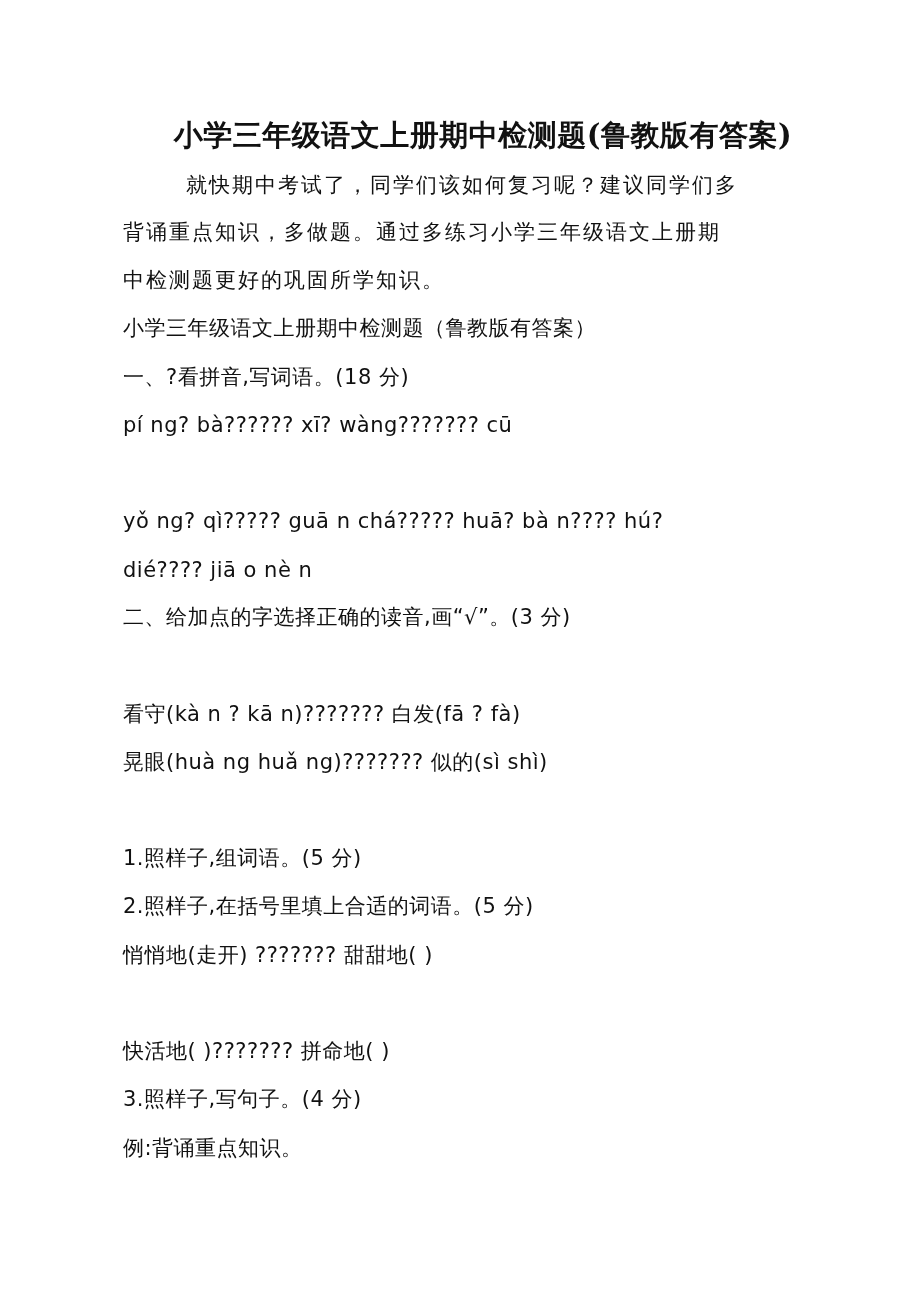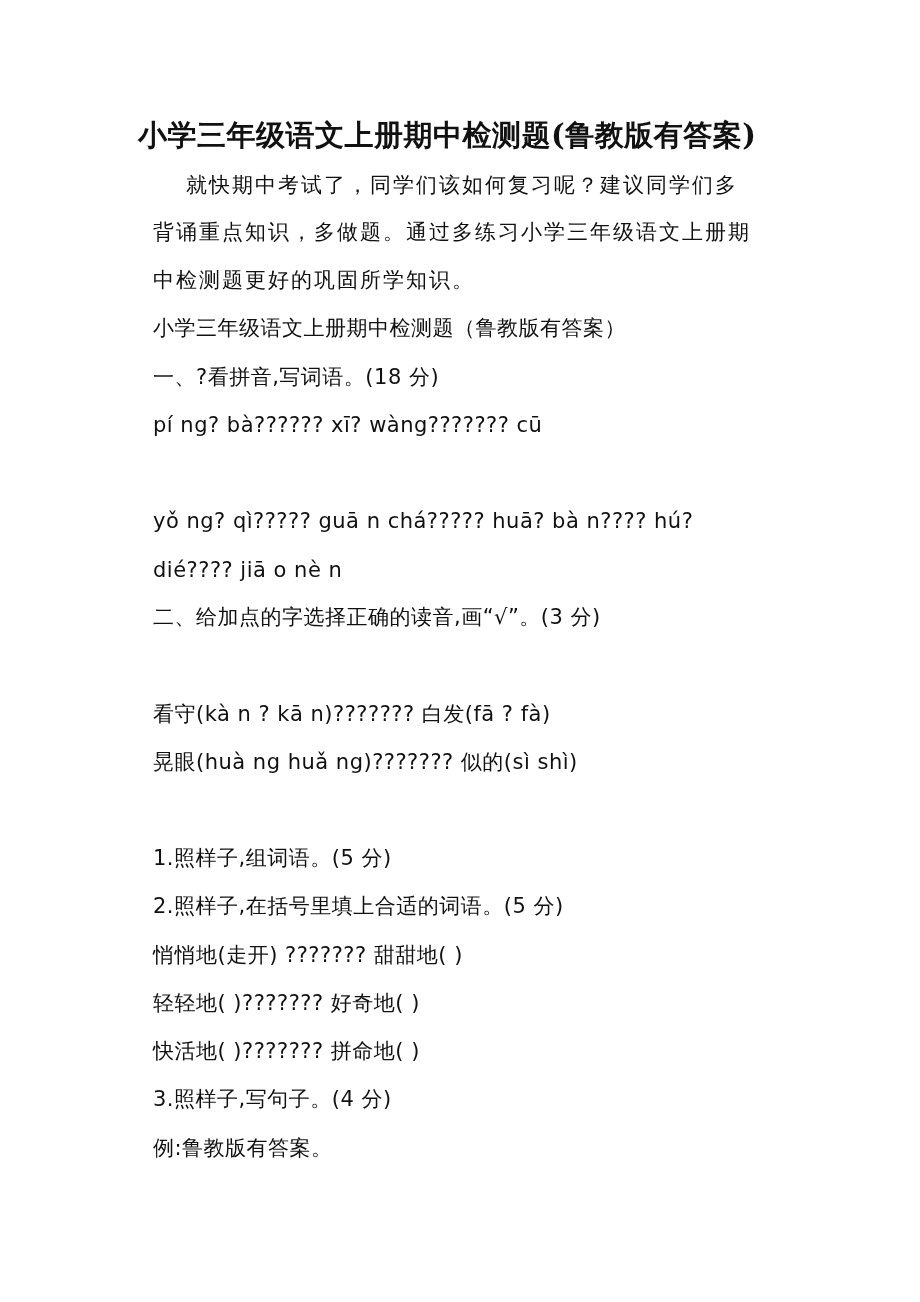--- a/index.html
+++ b/index.html
@@ -3,23 +3,24 @@
   <meta charset="utf-8">
   <style>
     html, body { margin: 0; padding: 0; background: #ffffff; }
     body { width: 920px; height: 1302px; position: relative; overflow: hidden; color: #111; }
     .page { position: absolute; left: 0; top: 0; width: 920px; height: 1302px; background: #fff; }
     .title {
       position: absolute; left: 138px; top: 113px; width: 690px;
       font-family: "DejaVu Serif", "Liberation Serif", serif;
       font-size: 29px; font-weight: bold; letter-spacing: 0.5px; white-space: nowrap;
       line-height: 44px;
+      text-align: center;
     }
     .line {
-      position: absolute; left: 153px; white-space: nowrap;
+      position: absolute; left: 123px; white-space: nowrap;
       font-family: "DejaVu Sans", "Liberation Sans", sans-serif;
       font-size: 21px; line-height: 30px; letter-spacing: 0.5px;
     }
     .line.indent { left: 186px; }
     .serifline { font-family: "DejaVu Serif", "Liberation Serif", serif; letter-spacing: 2px; }
   </style>
 </head>
 <body>
 
 <div class="page">
@@ -36,17 +37,16 @@
   <div class="line" style="top:506px">yǒ ng? qì????? guā n chá????? huā? bà n???? hú?</div>
   <div class="line" style="top:555px">dié???? jiā o nè n</div>
 
   <div class="line" style="top:602px">二、给加点的字选择正确的读音,画“√”。(3 分)</div>
   <div class="line" style="top:699px">看守(kà n  ? kā n)??????? 白发(fā  ? fà)</div>
   <div class="line" style="top:747px">晃眼(huà ng huǎ ng)??????? 似的(sì   shì)</div>
 
   <div class="line" style="top:843px">1.照样子,组词语。(5 分)</div>
   <div class="line" style="top:891px">2.照样子,在括号里填上合适的词语。(5 分)</div>
   <div class="line" style="top:940px">悄悄地(走开)  ??????? 甜甜地(   )</div>
-  <div class="line" style="top:988px">轻轻地(   )??????? 好奇地(   )</div>
   <div class="line" style="top:1036px">快活地(   )??????? 拼命地(   )</div>
   <div class="line" style="top:1084px">3.照样子,写句子。(4 分)</div>
-  <div class="line" style="top:1133px">例:鲁教版有答案。</div>
+  <div class="line" style="top:1133px">例:背诵重点知识。</div>
 </div>
 
 </body></html>

